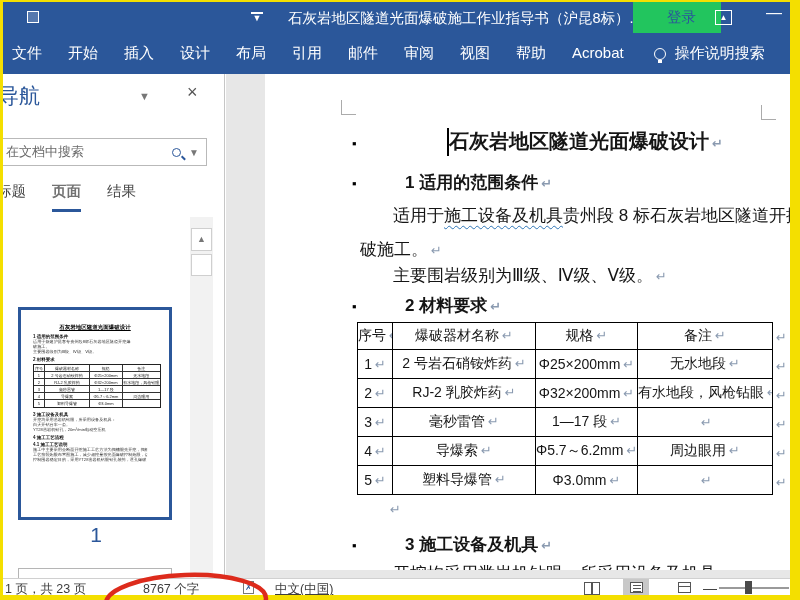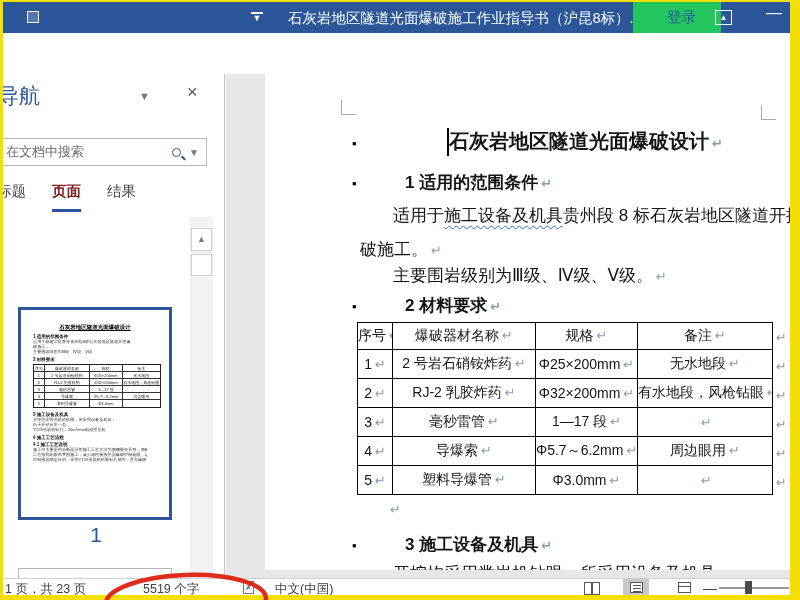--- a/index.html
+++ b/index.html
@@ -30,21 +30,21 @@
   .nav-title{position:absolute;left:-5px;top:8px;color:#2B579A;font-size:21px;}
   .nav-caret{position:absolute;left:136px;top:16px;color:#777;font-size:11px;}
   .nav-close{position:absolute;left:184px;top:8px;color:#555;font-size:18px;cursor:pointer;}
   .nav-search{position:absolute;left:-6px;top:64px;width:210px;height:28px;background:#fff;border:1px solid #b9b9b9;display:flex;align-items:center;}
   .nav-search-input{flex:1;font-size:13px;color:#6a6a6a;padding-left:8px;white-space:nowrap;overflow:hidden;}
   .mag{width:9px;height:9px;border:1.7px solid #2B579A;border-radius:50%;position:relative;margin-right:8px;}
   .mag:after{content:"";position:absolute;left:8px;top:8px;width:5px;height:1.7px;background:#2B579A;transform:rotate(45deg);}
   .search-caret{color:#777;font-size:10px;margin-right:7px;}
   .nav-tabs{position:absolute;left:-6px;top:108px;width:210px;display:flex;}
   .ntab{font-size:14.5px;color:#444;margin-right:26px;padding-bottom:8px;cursor:pointer;white-space:nowrap;}
-  .ntab.active{color:#7f1d1d;font-weight:bold;border-bottom:3px solid #2B579A;}
+  .ntab.active{color:#737373;font-weight:bold;border-bottom:3px solid #2B579A;}
   .thumbs{position:absolute;left:0;top:143px;width:186px;height:361px;background:#fff;overflow:hidden;}
   .vsb{position:absolute;left:187px;top:143px;width:23px;height:361px;background:#f2f2f2;}
   .vsb-btn{position:absolute;left:1px;width:21px;height:23px;background:#fff;border:1px solid #cfcfcf;color:#777;font-size:9px;text-align:center;line-height:21px;cursor:pointer;}
   .vsb-up{top:11px;}
   .vsb-thumb{position:absolute;left:1px;top:37px;width:21px;height:22px;background:#fff;border:1px solid #cfcfcf;cursor:grab;}
   .thumb1{position:absolute;left:15px;top:90px;width:154px;height:213px;background:#fff;border:3px solid #2B579A;padding:14px 12px 6px 12px;overflow:hidden;cursor:pointer;}
   .thumb2{position:absolute;left:15px;top:351px;width:154px;height:120px;background:#fff;border:1px solid #b5b5b5;padding:14px 10px 4px 12px;overflow:hidden;cursor:pointer;}
   .pgnum{position:absolute;left:0;top:306px;width:186px;text-align:center;color:#2B579A;font-size:21px;}
   .t1 span{display:block;white-space:nowrap;overflow:hidden;}
   .t1 .k-t{font-size:5.5px;font-weight:bold;text-align:center;text-decoration:underline;margin-bottom:3px;}
@@ -106,20 +106,39 @@
 
     <div class="titlebar">
       <span class="save-icon"></span>
       <span class="qat-icon">▼</span>
       <span class="doc-title">石灰岩地区隧道光面爆破施工作业指导书（沪昆8标）.doc [兼容模...</span>
       <span class="signin">登录</span>
       <span class="ribbonopts">▲</span>
       <span class="minimize">—</span>
     </div>
 
+    <div class="ribbon">
+      <span style="display:flex;">
+          <span class="rtab">文件</span>
+          <span class="rtab">开始</span>
+          <span class="rtab">插入</span>
+          <span class="rtab">设计</span>
+          <span class="rtab">布局</span>
+          <span class="rtab">引用</span>
+          <span class="rtab">邮件</span>
+          <span class="rtab">审阅</span>
+          <span class="rtab">视图</span>
+          <span class="rtab">帮助</span>
+          <span class="rtab">Acrobat</span>
+        </span>
+      <span class="tellme">
+        <span class="bulb"></span>
+        <span class="tellme-label">操作说明搜索</span>
+      </span>
+    </div>
 
     <div class="nav">
       <div class="nav-title">导航</div>
       <div class="nav-caret">▼</div>
       <div class="nav-close">×</div>
       <div class="nav-search">
         <span class="nav-search-input">在文档中搜索</span>
         <span class="mag"></span>
         <span class="search-caret">▼</span>
       </div>
@@ -270,23 +289,23 @@
         <div class="line pl" style="left:122px;top:426px;"></div>
 
         <span class="bullet" style="top:464px;">▪</span>
         <div class="line doc-h pl" style="left:140px;top:459px;">3  施工设备及机具</div>
         <div class="line doc-b pl" style="left:128px;top:488px;">开挖均采用凿岩机钻眼，所采用设备及机具：</div>
       </div>
     </div>
 
     <div class="statusbar">
       <span class="st" style="left:-14px;">第 1 页，共 23 页</span>
-      <span class="st" style="left:140px;">5519 个字</span>
+      <span class="st" style="left:140px;">8767 个字</span>
       <span class="spell-icon">✗</span>
-      <span class="st" style="left:272px;">中文(中国)</span>
+      <span class="st" style="left:272px;text-decoration:underline;">中文(中国)</span>
       <span class="viewbtn" style="left:576px;">
           <span class="vicon book"></span>
         </span>
       <span class="viewbtn active" style="left:620px;">
           <span class="vicon lines"></span>
         </span>
       <span class="viewbtn" style="left:668px;">
           <span class="vicon web"></span>
         </span>
       <span class="zoom-minus">—</span>

